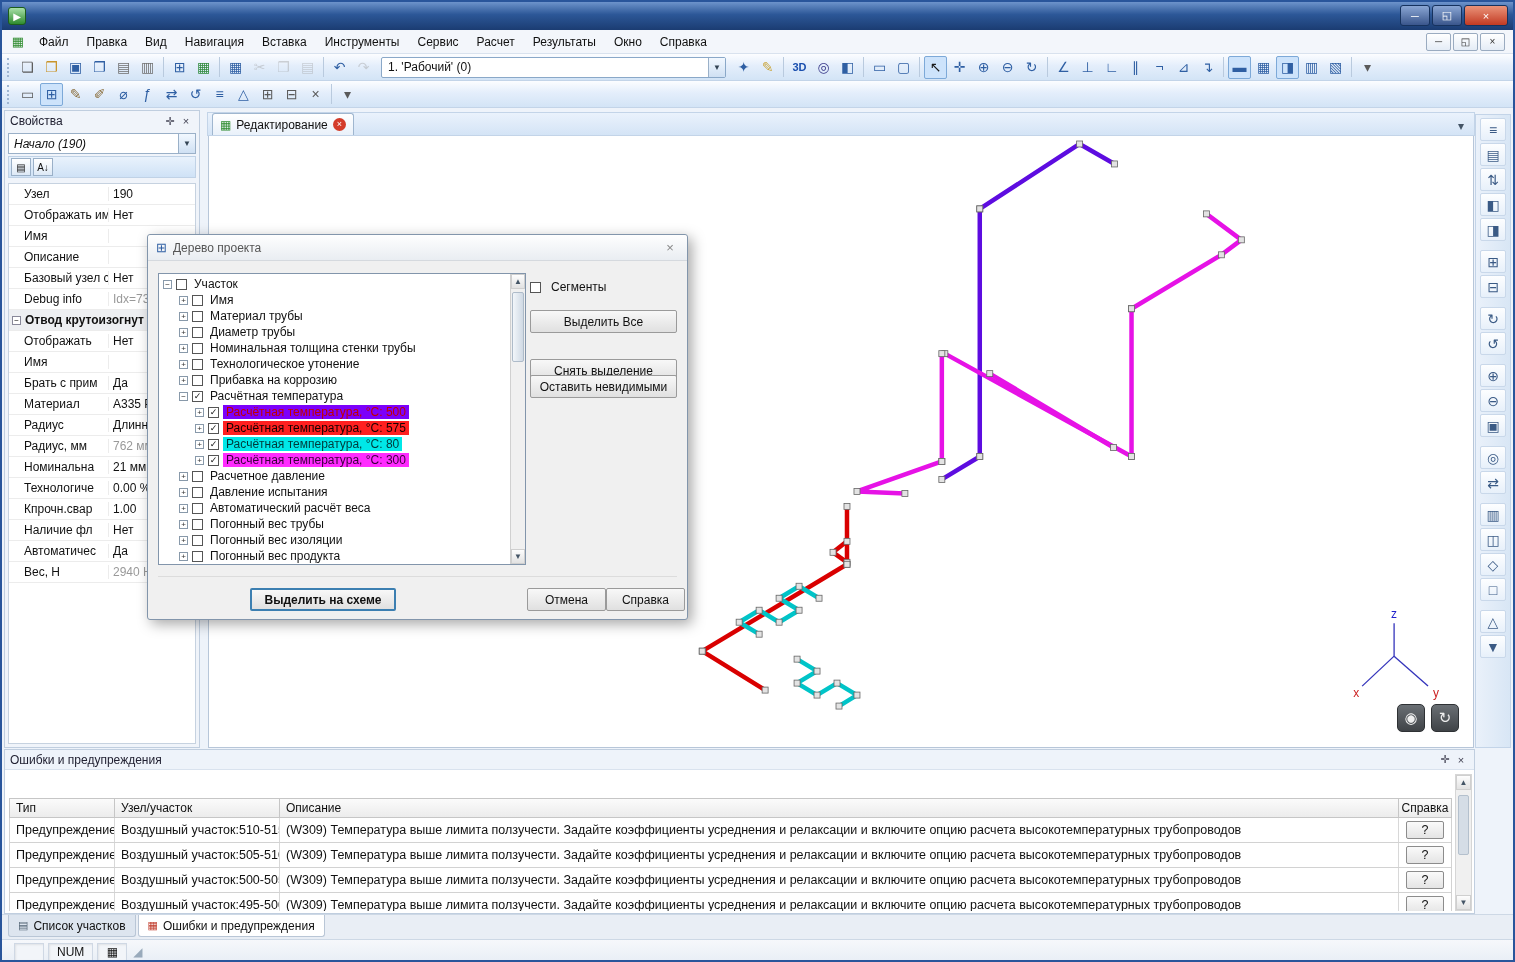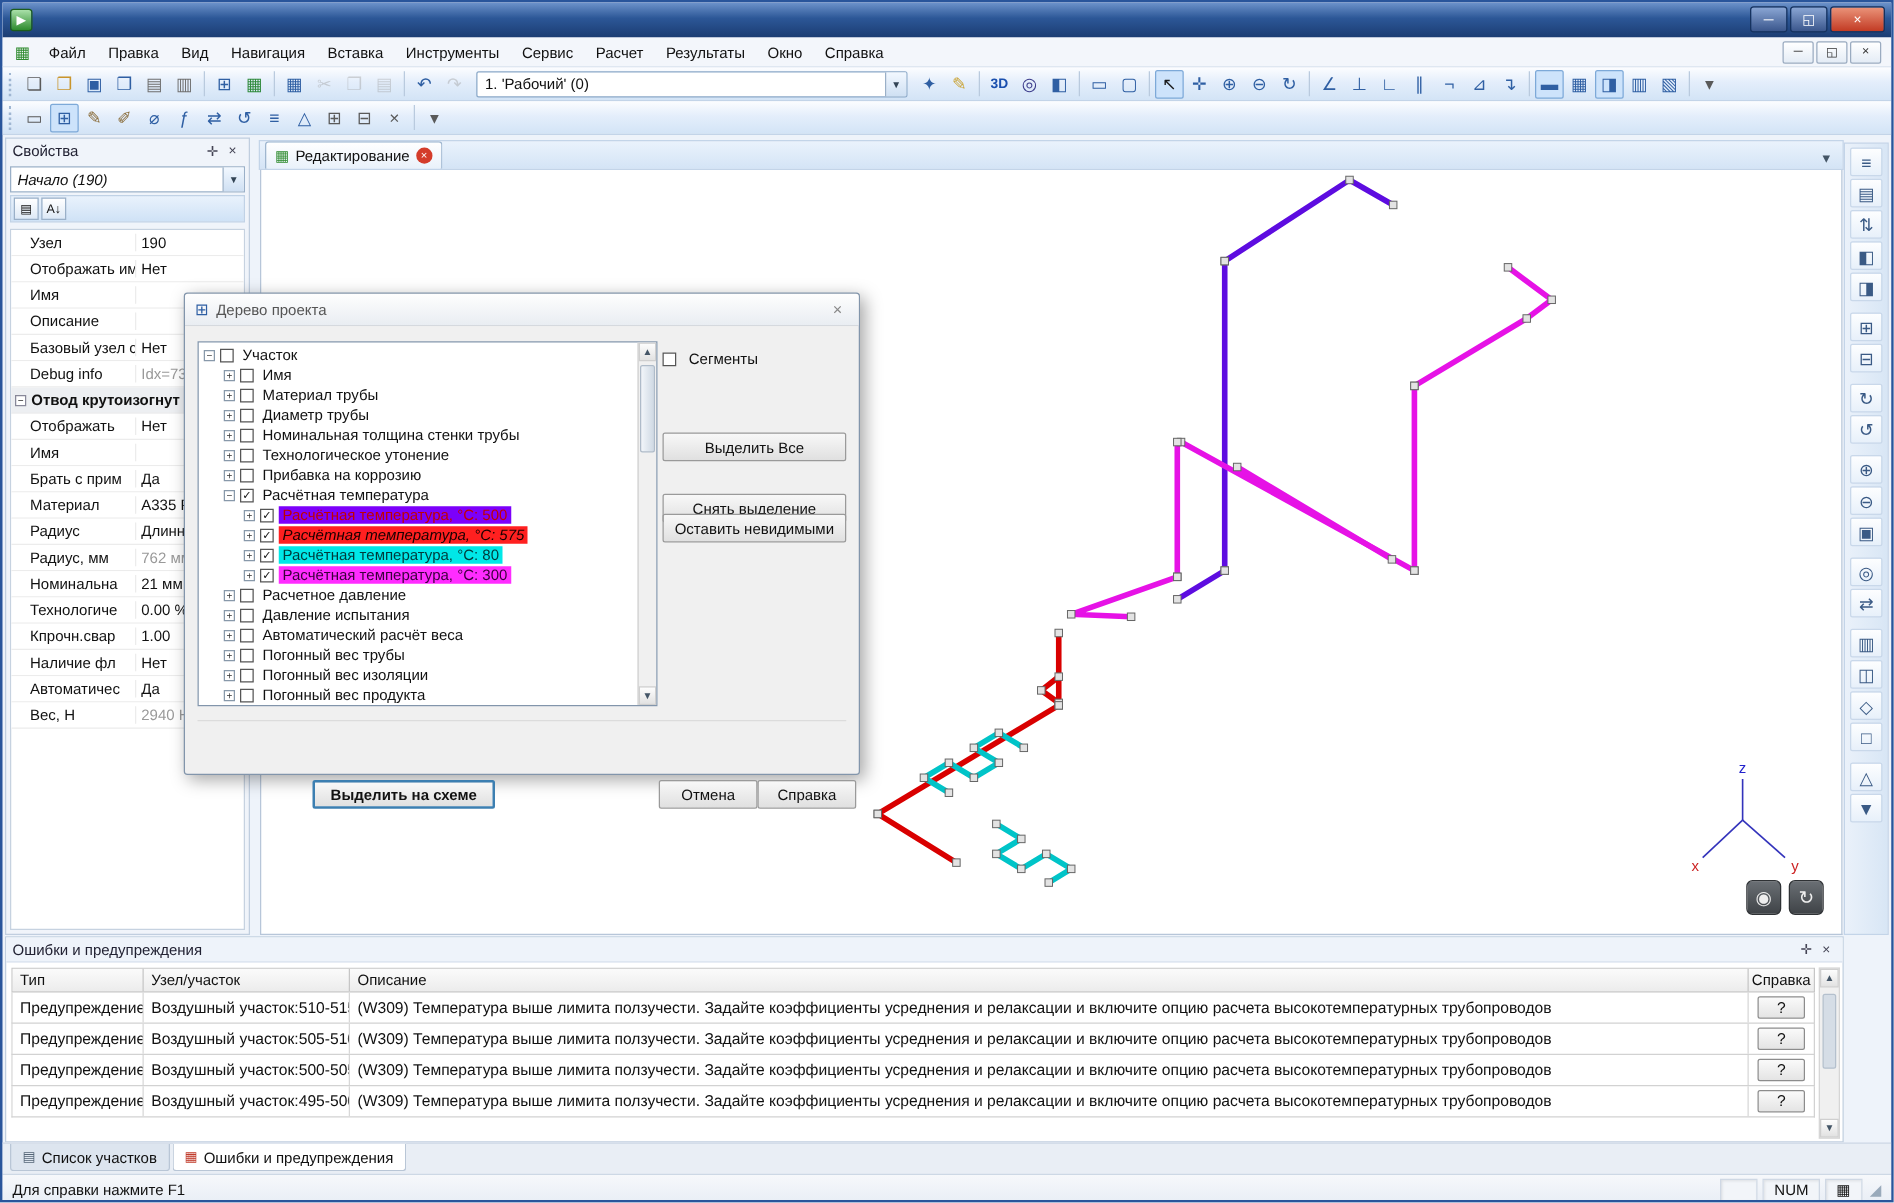--- a/index.html
+++ b/index.html
@@ -101,30 +101,30 @@
         margin-right:4px;flex:none;color:#333;}
   .tcb{width:11px;height:11px;border:1px solid #555;background:#fff;margin-right:4px;display:flex;align-items:center;
        justify-content:center;font-size:9px;line-height:1;flex:none;}
   .tlabel{padding:0 3px;}
   .tscroll{position:absolute;right:0;top:0;width:15px;height:100%;background:#f0f0f0;border-left:1px solid #d0d0d0;}
   .tsarr{height:15px;display:flex;align-items:center;justify-content:center;font-size:8px;color:#456;background:linear-gradient(#fdfdfd,#e2e2e2);border:1px solid #cfcfcf;}
   .tsarr.bottom{position:absolute;bottom:0;left:0;right:0;}
   .tthumb{position:absolute;left:1px;right:1px;top:18px;height:70px;background:linear-gradient(90deg,#f2f6fa,#cfd9e4);border:1px solid #aebbc9;border-radius:2px;}
   .segrow{position:absolute;left:382px;top:45px;display:flex;align-items:center;gap:6px;}
   .dlgbtn{position:absolute;width:147px;height:23px;background:linear-gradient(#f8f8f8,#e0e0e0);border:1px solid #9a9a9a;
-          border-radius:2px;display:flex;align-items:center;justify-content:center;margin-top:36px;}
+          border-radius:2px;display:flex;align-items:center;justify-content:center;}
   .dlgbtn.small{width:79px;}
   .dlgbtn.primary{border:2px solid #3c7fb1;font-weight:bold;width:146px;}
   .dlg-sep{position:absolute;left:10px;right:10px;top:341px;border-top:1px solid #dcdcdc;}
 
   
   #errors{position:absolute;left:2px;top:747px;width:1471px;height:165px;background:#fff;border:1px solid #c0cedf;}
   #errors .panel-header{background:#eef3fa;border-bottom:1px solid #d9e2ee;}
   .etable{position:absolute;left:4px;top:24px;right:22px;bottom:2px;overflow:hidden;}
-  .ehead{display:flex;height:20px;background:linear-gradient(#fbfbfb,#ececec);border:1px solid #c6c6c6;font-size:12px;}
+  .ehead{display:flex;height:20px;background:linear-gradient(#fbfbfb,#ececec);border:1px solid #c6c6c6;font-size:12px;margin-top:24px;}
   .hcell{padding:2px 6px;border-right:1px solid #c6c6c6;display:flex;align-items:center;}
   .erow{display:flex;height:25px;border:1px solid #d2d2d2;border-top:none;font-size:12.5px;}
   .ecell{padding:0 6px;border-right:1px solid #d8d8d8;display:flex;align-items:center;white-space:nowrap;overflow:hidden;}
   .c-type{width:105px;flex:none;}
   .c-node{width:165px;flex:none;}
   .c-desc{flex:1;}
   .c-help{width:52px;flex:none;justify-content:center;border-right:none;}
   .helpbtn{width:38px;height:18px;border:1px solid #8c8c8c;background:linear-gradient(#fafafa,#e4e4e4);
            display:flex;align-items:center;justify-content:center;border-radius:2px;}
   .escroll{position:absolute;right:2px;top:24px;width:17px;bottom:2px;background:#f0f0f0;border:1px solid #d6d6d6;}
@@ -666,21 +666,21 @@
             <span class="tlabel">Расчётная температура</span>
           </div>
           <div class="trow" style="padding-left: 36px;">
             <span class="texp">+</span>
             <span class="tcb">✓</span>
             <span class="tlabel" style="background: rgb(124, 0, 250); color: rgb(192, 0, 0);">Расчётная температура, °С: 500</span>
           </div>
           <div class="trow" style="padding-left: 36px;">
             <span class="texp">+</span>
             <span class="tcb">✓</span>
-            <span class="tlabel" style="background: rgb(255, 32, 32); color: rgb(26, 0, 0); font-style: italic;">Расчётная температура, °С: 575</span>
+            <span class="tlabel" style="background: rgb(255, 32, 32); color: rgb(26, 0, 0);">Расчётная температура, °С: 575</span>
           </div>
           <div class="trow" style="padding-left: 36px;">
             <span class="texp">+</span>
             <span class="tcb">✓</span>
             <span class="tlabel" style="background: rgb(0, 232, 232); color: rgb(0, 58, 58);">Расчётная температура, °С: 80</span>
           </div>
           <div class="trow" style="padding-left: 36px;">
             <span class="texp">+</span>
             <span class="tcb">✓</span>
             <span class="tlabel" style="background: rgb(255, 44, 255); color: rgb(58, 0, 58);">Расчётная температура, °С: 300</span>
@@ -796,20 +796,19 @@
       <span class="ticon grid">▤</span>
       <span>Список участков</span>
     </div>
     <div class="btab active">
       <span class="ticon err">▦</span>
       <span>Ошибки и предупреждения</span>
     </div>
   </div>
 
   <div id="statusbar">
-    <span class="sb-left">Для справки нажмите F1</span>
     <span class="sb-cell"></span>
     <span class="sb-cell">NUM</span>
     <span class="sb-cell">▦</span>
     <span class="sb-grip">◢</span>
   </div>
 
 </div>
 
 </body></html>

